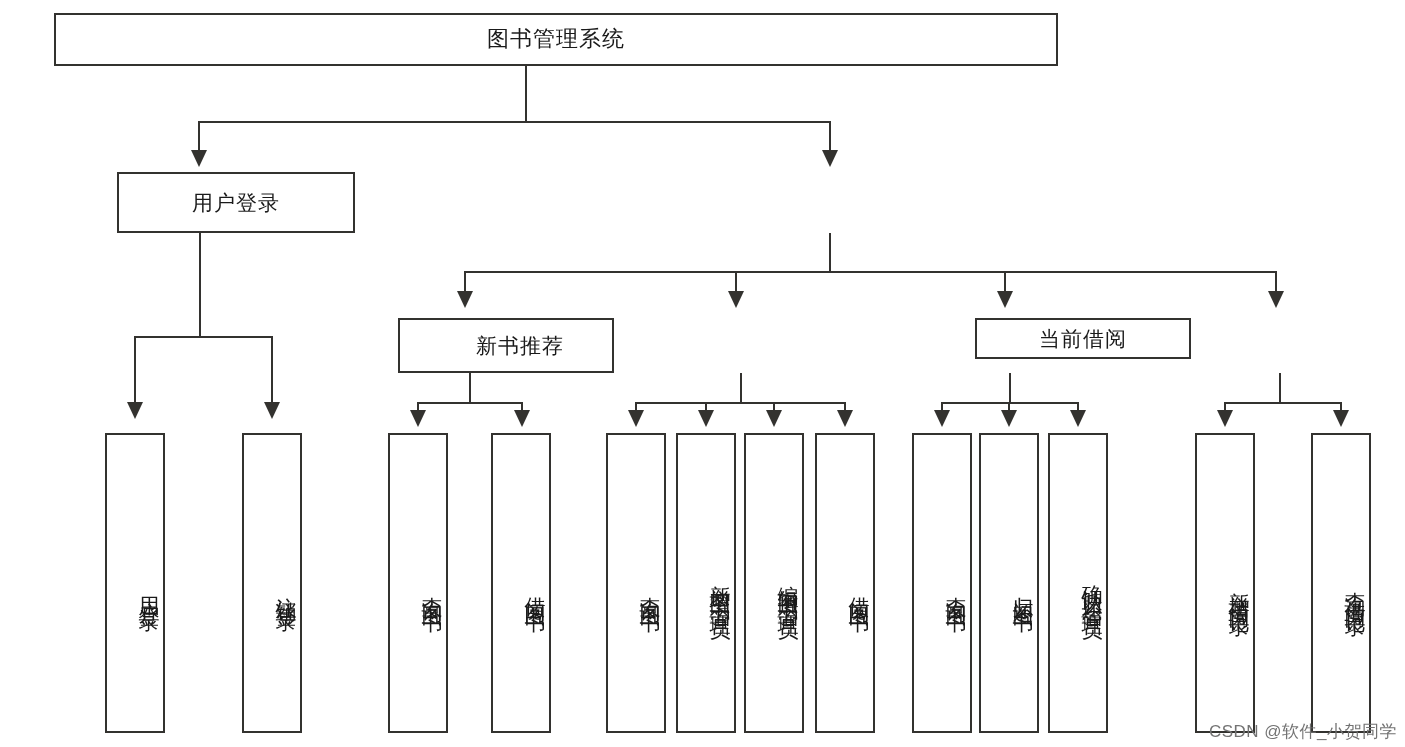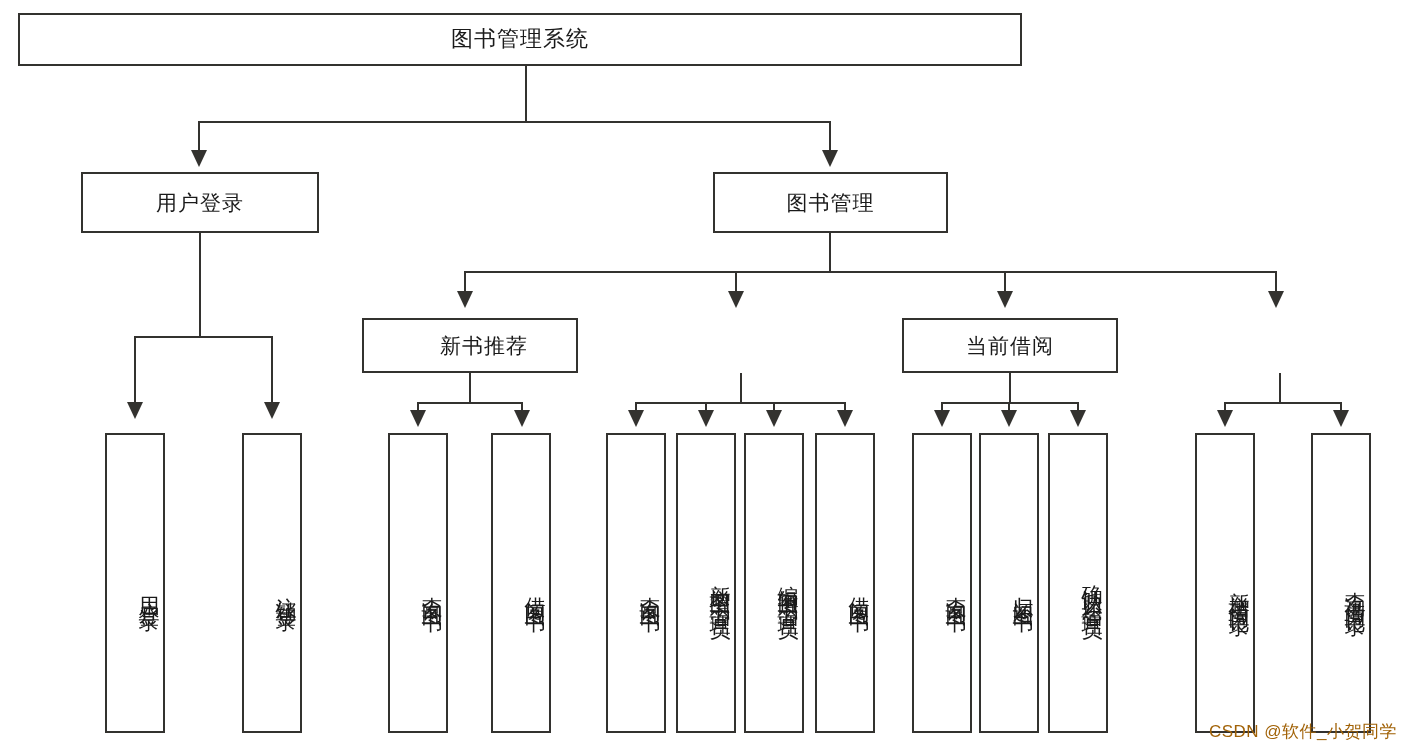--- a/index.html
+++ b/index.html
@@ -24,20 +24,21 @@
     background: #ffffff;
     display: flex;
     align-items: center;
     justify-content: center;
     color: #1a1a1a;
   }
   .node.horiz {
     font-size: 21px;
     letter-spacing: 1px;
     line-height: 1.2;
+    margin-left: 36px;
   }
   .node.root {
     font-size: 22px;
   }
   .node.vert {
     writing-mode: vertical-rl;
     text-orientation: upright;
     font-size: 21px;
     letter-spacing: 5px;
     align-items: flex-start;
@@ -59,21 +60,21 @@
     height: 0;
     border-left: 8px solid transparent;
     border-right: 8px solid transparent;
     border-top: 17px solid #33322f;
   }
   #watermark {
     position: absolute;
     right: 8px;
     bottom: 4px;
     font-size: 17px;
-    color: #a16207;
+    color: #737373;
     letter-spacing: 0.5px;
     white-space: nowrap;
   }
 </style>
 </head>
 <body>
 
 <div id="canvas">
 
   <div class="node root horiz" style="left:18px; top:13px; width:1004px; height:53px;">
@@ -87,23 +88,20 @@
   <div class="conn v" style="left:198px; top:121px; width:2px; height:32px;"></div>
   <div class="arrow" style="left:191px; top:150px;"></div>
 
   <div class="conn v" style="left:829px; top:121px; width:2px; height:32px;"></div>
   <div class="arrow" style="left:822px; top:150px;"></div>
 
   <div class="node horiz" style="left:81px; top:172px; width:238px; height:61px;">
     <span>用户登录</span>
   </div>
 
-  <div class="node horiz" style="left:713px; top:172px; width:235px; height:61px;">
-    <span>图书管理</span>
-  </div>
 
   <div class="conn v" style="left:199px; top:233px; width:2px; height:104px;"></div>
   <div class="conn h" style="left:134px; top:336px; width:138px; height:2px;"></div>
   <div class="conn v" style="left:134px; top:336px; width:2px; height:68px;"></div>
   <div class="arrow" style="left:127px; top:402px;"></div>
   <div class="conn v" style="left:271px; top:336px; width:2px; height:68px;"></div>
   <div class="arrow" style="left:264px; top:402px;"></div>
 
   <div class="conn v" style="left:829px; top:233px; width:2px; height:39px;"></div>
   <div class="conn h" style="left:464px; top:271px; width:812px; height:2px;"></div>
@@ -116,21 +114,21 @@
 
   <div class="conn v" style="left:1004px; top:271px; width:2px; height:22px;"></div>
   <div class="arrow" style="left:997px; top:291px;"></div>
 
   <div class="conn v" style="left:1275px; top:271px; width:2px; height:22px;"></div>
   <div class="arrow" style="left:1268px; top:291px;"></div>
 
   <div class="node horiz" style="left:362px; top:318px; width:216px; height:55px;padding-left:28px;">
     <span>新书推荐</span>
   </div>
-  <div class="node horiz" style="left:902px; top:318px; width:216px; height:55px;">
+  <div class="node horiz" style="left:939px; top:318px; width:216px; height:41px;">
     <span>当前借阅</span>
   </div>
 
   <div class="conn v" style="left:469px; top:373px; width:2px; height:30px;"></div>
   <div class="conn h" style="left:417px; top:402px; width:105px; height:2px;"></div>
   <div class="conn v" style="left:417px; top:402px; width:2px; height:10px;"></div>
   <div class="arrow" style="left:410px; top:410px;"></div>
   <div class="conn v" style="left:521px; top:402px; width:2px; height:10px;"></div>
   <div class="arrow" style="left:514px; top:410px;"></div>
 

